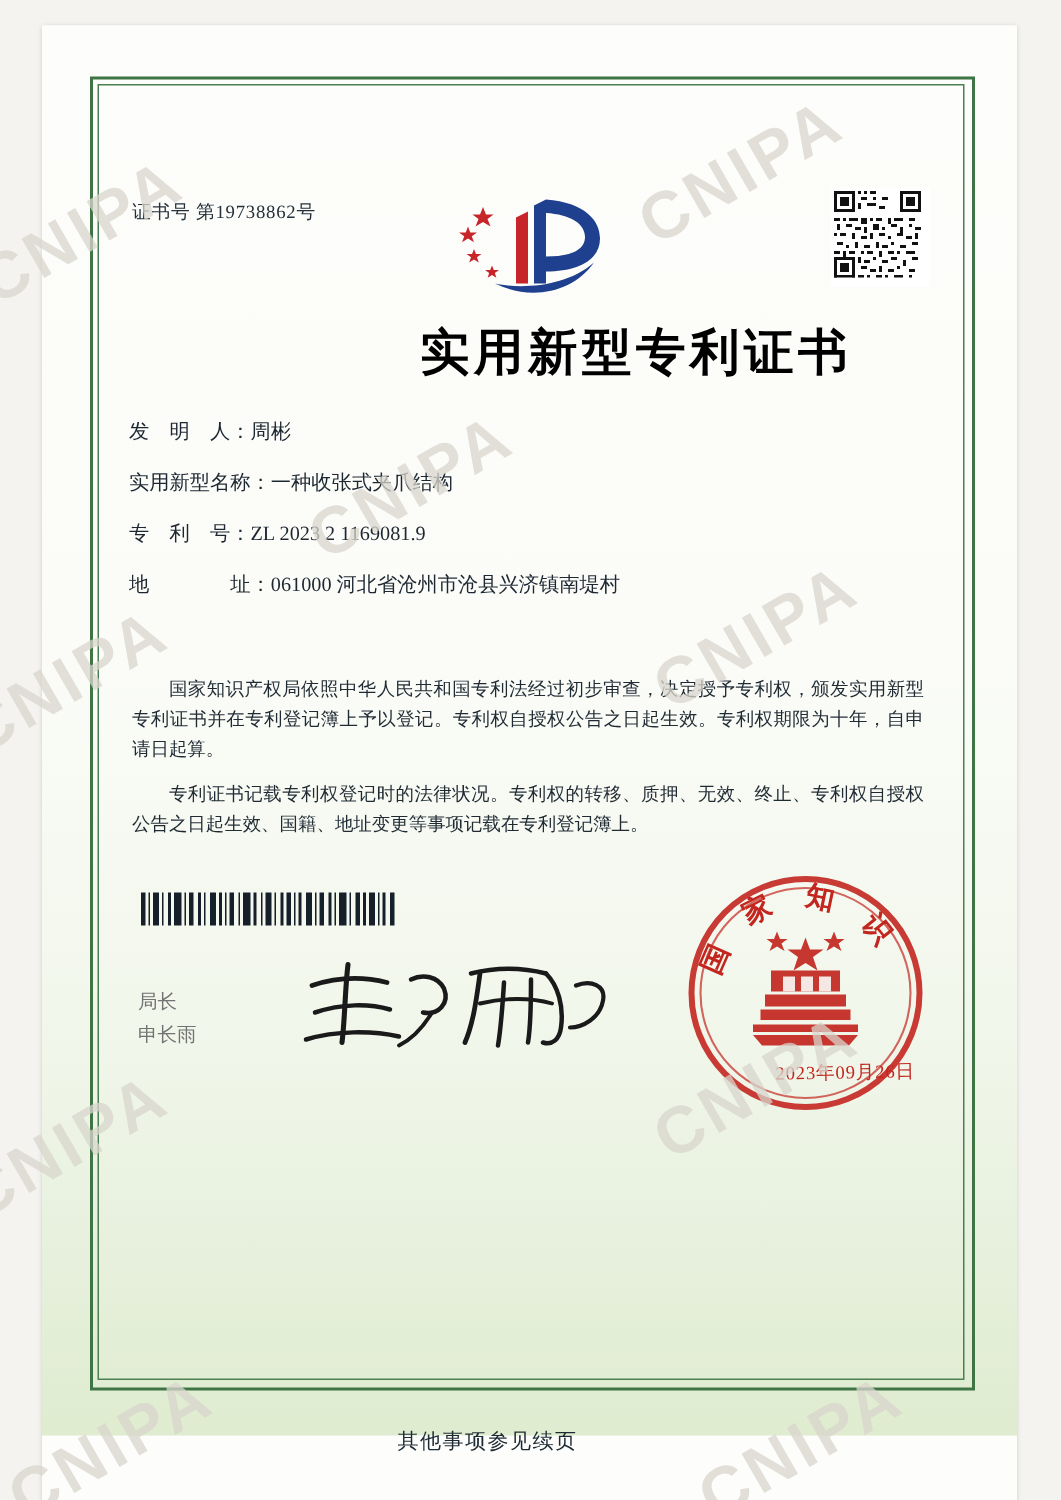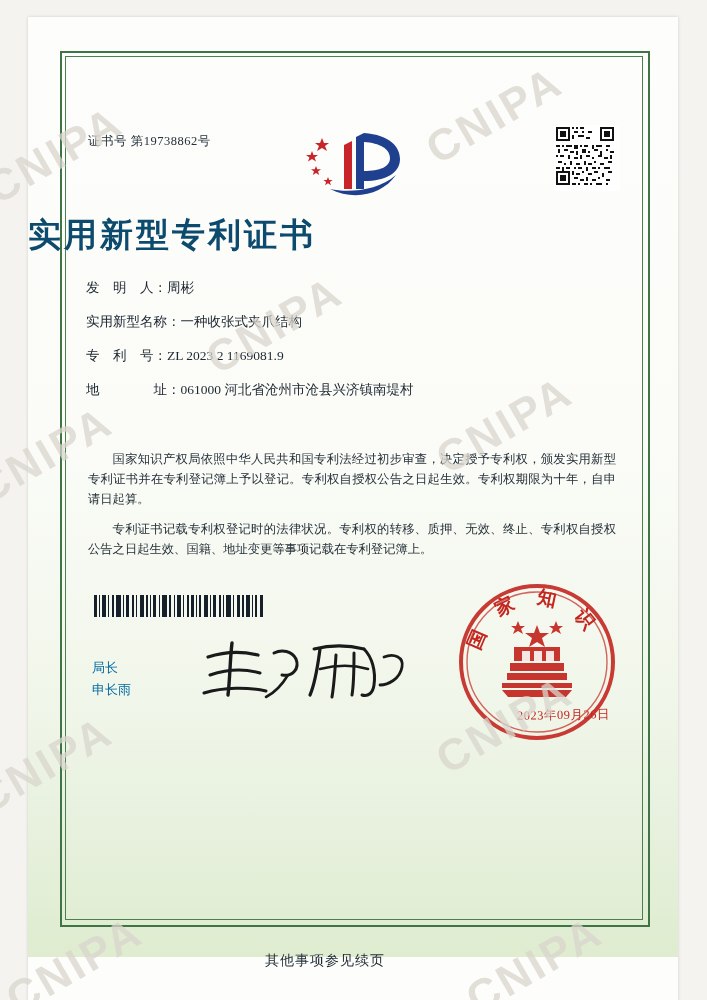--- a/index.html
+++ b/index.html
@@ -88,26 +88,26 @@
     position: absolute;
     right: 58px; top: 108px;
     width: 62px; height: 62px;
     background: #fff;
     padding: 2px;
   }
   .title {
     position: absolute;
     left: 0; top: 196px;
     width: 540px;
-    text-align: left;
+    text-align: right;
     font-family: "DejaVu Sans", sans-serif;
     font-weight: bold;
     font-size: 33px;
     letter-spacing: 3px;
-    color: #0c4a6e;
+    color: #000000;
   }
   .fields {
     position: absolute;
     left: 58px;
     top: 262px;
     width: 540px;
   }
   .frow {
     position: relative;
     height: 34px;
@@ -161,21 +161,21 @@
     background: #16202a;
     height: 100%;
   }
   
   .sig-label {
     position: absolute;
     left: 64px;
     top: 640px;
     font-family: "Liberation Serif", serif;
     font-size: 13px;
-    color: #0369a1;
+    color: #737373;
     line-height: 22px;
   }
   .handwriting {
     position: absolute;
     left: 168px;
     top: 618px;
     width: 230px;
     height: 70px;
   }
   

